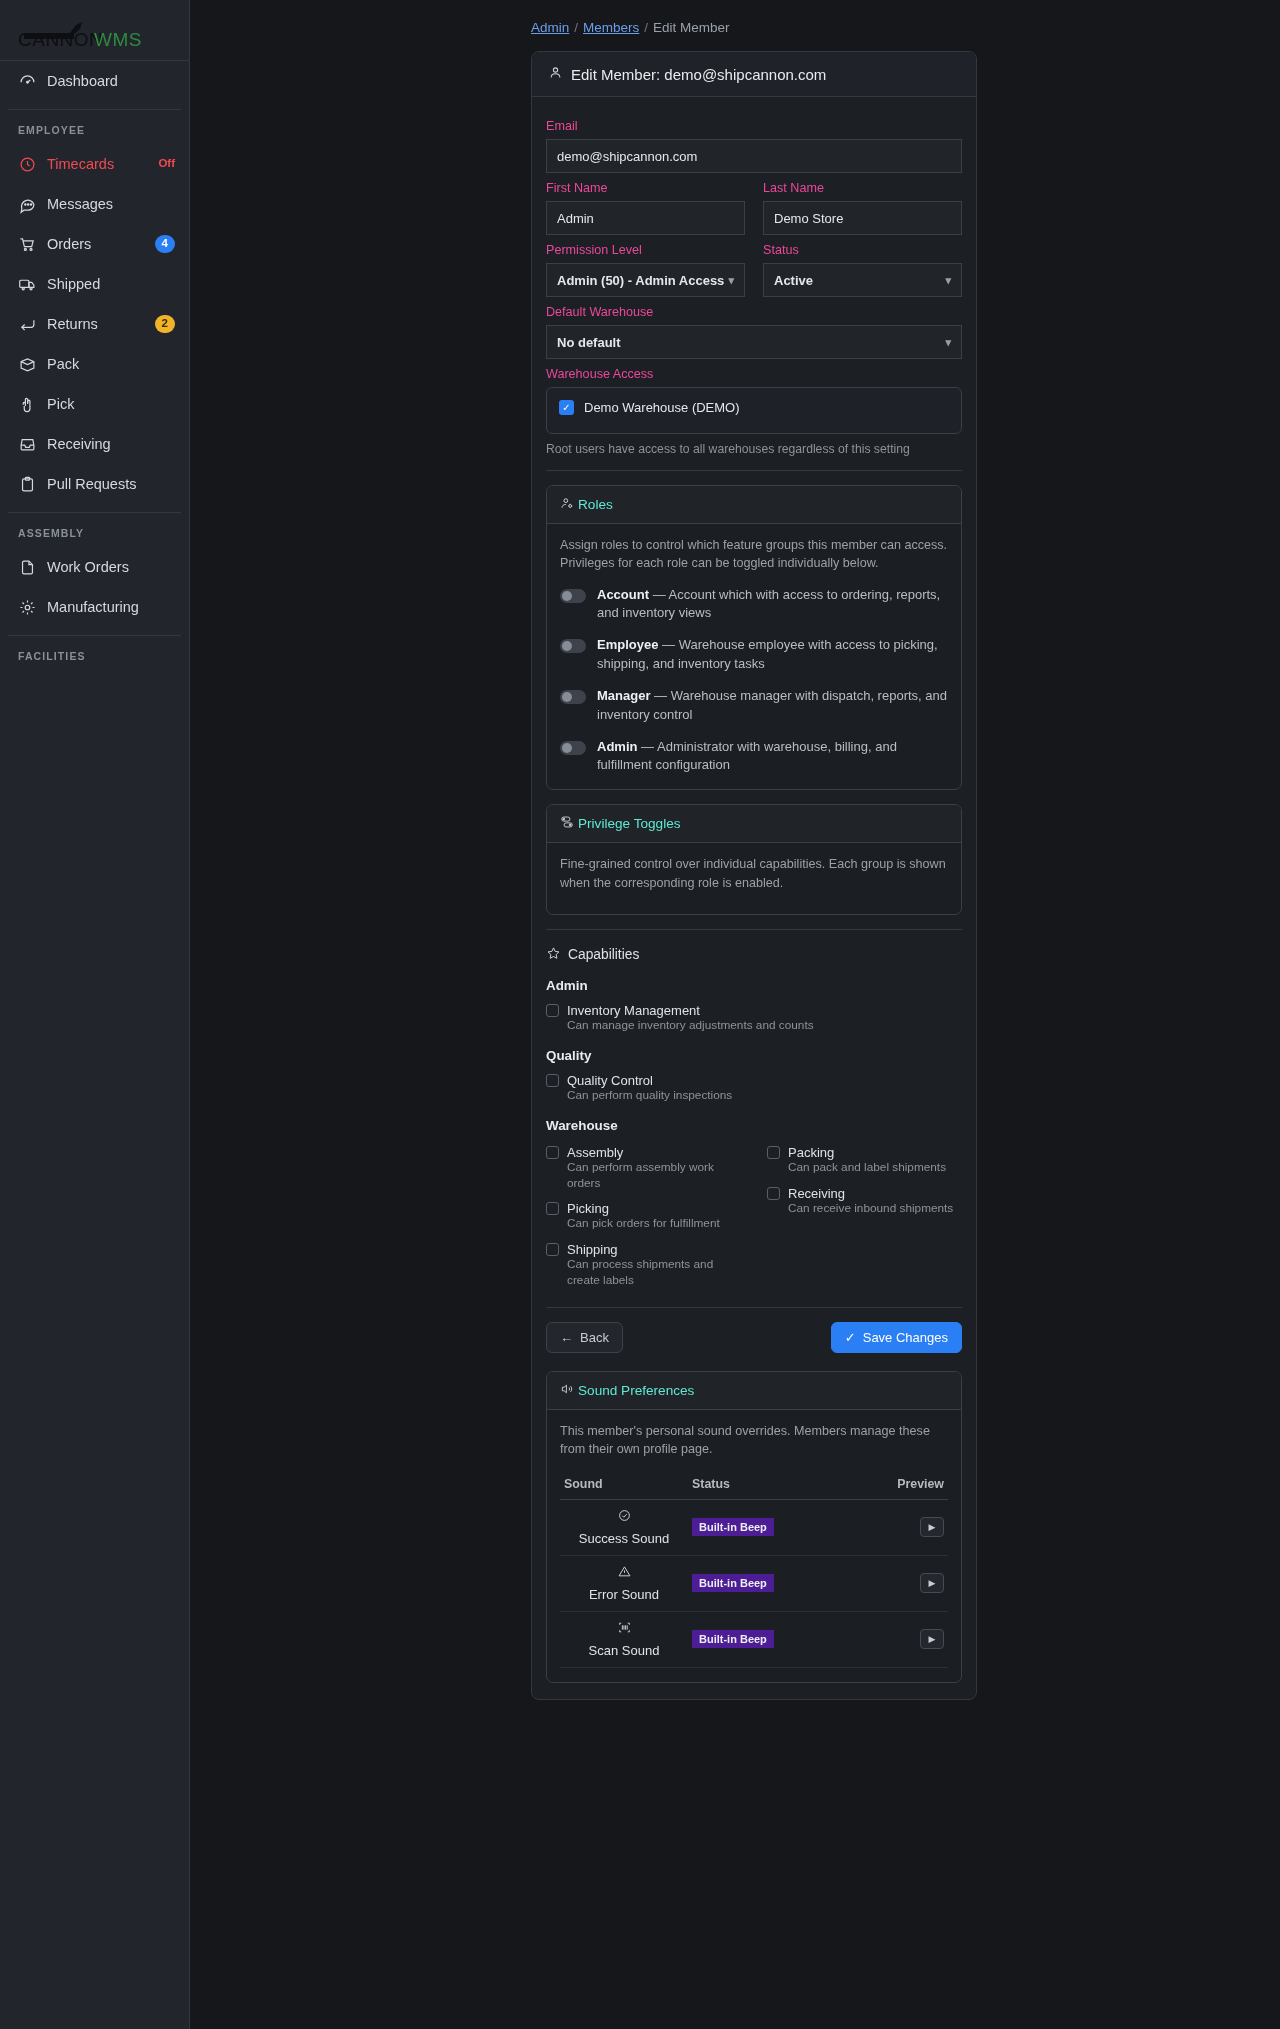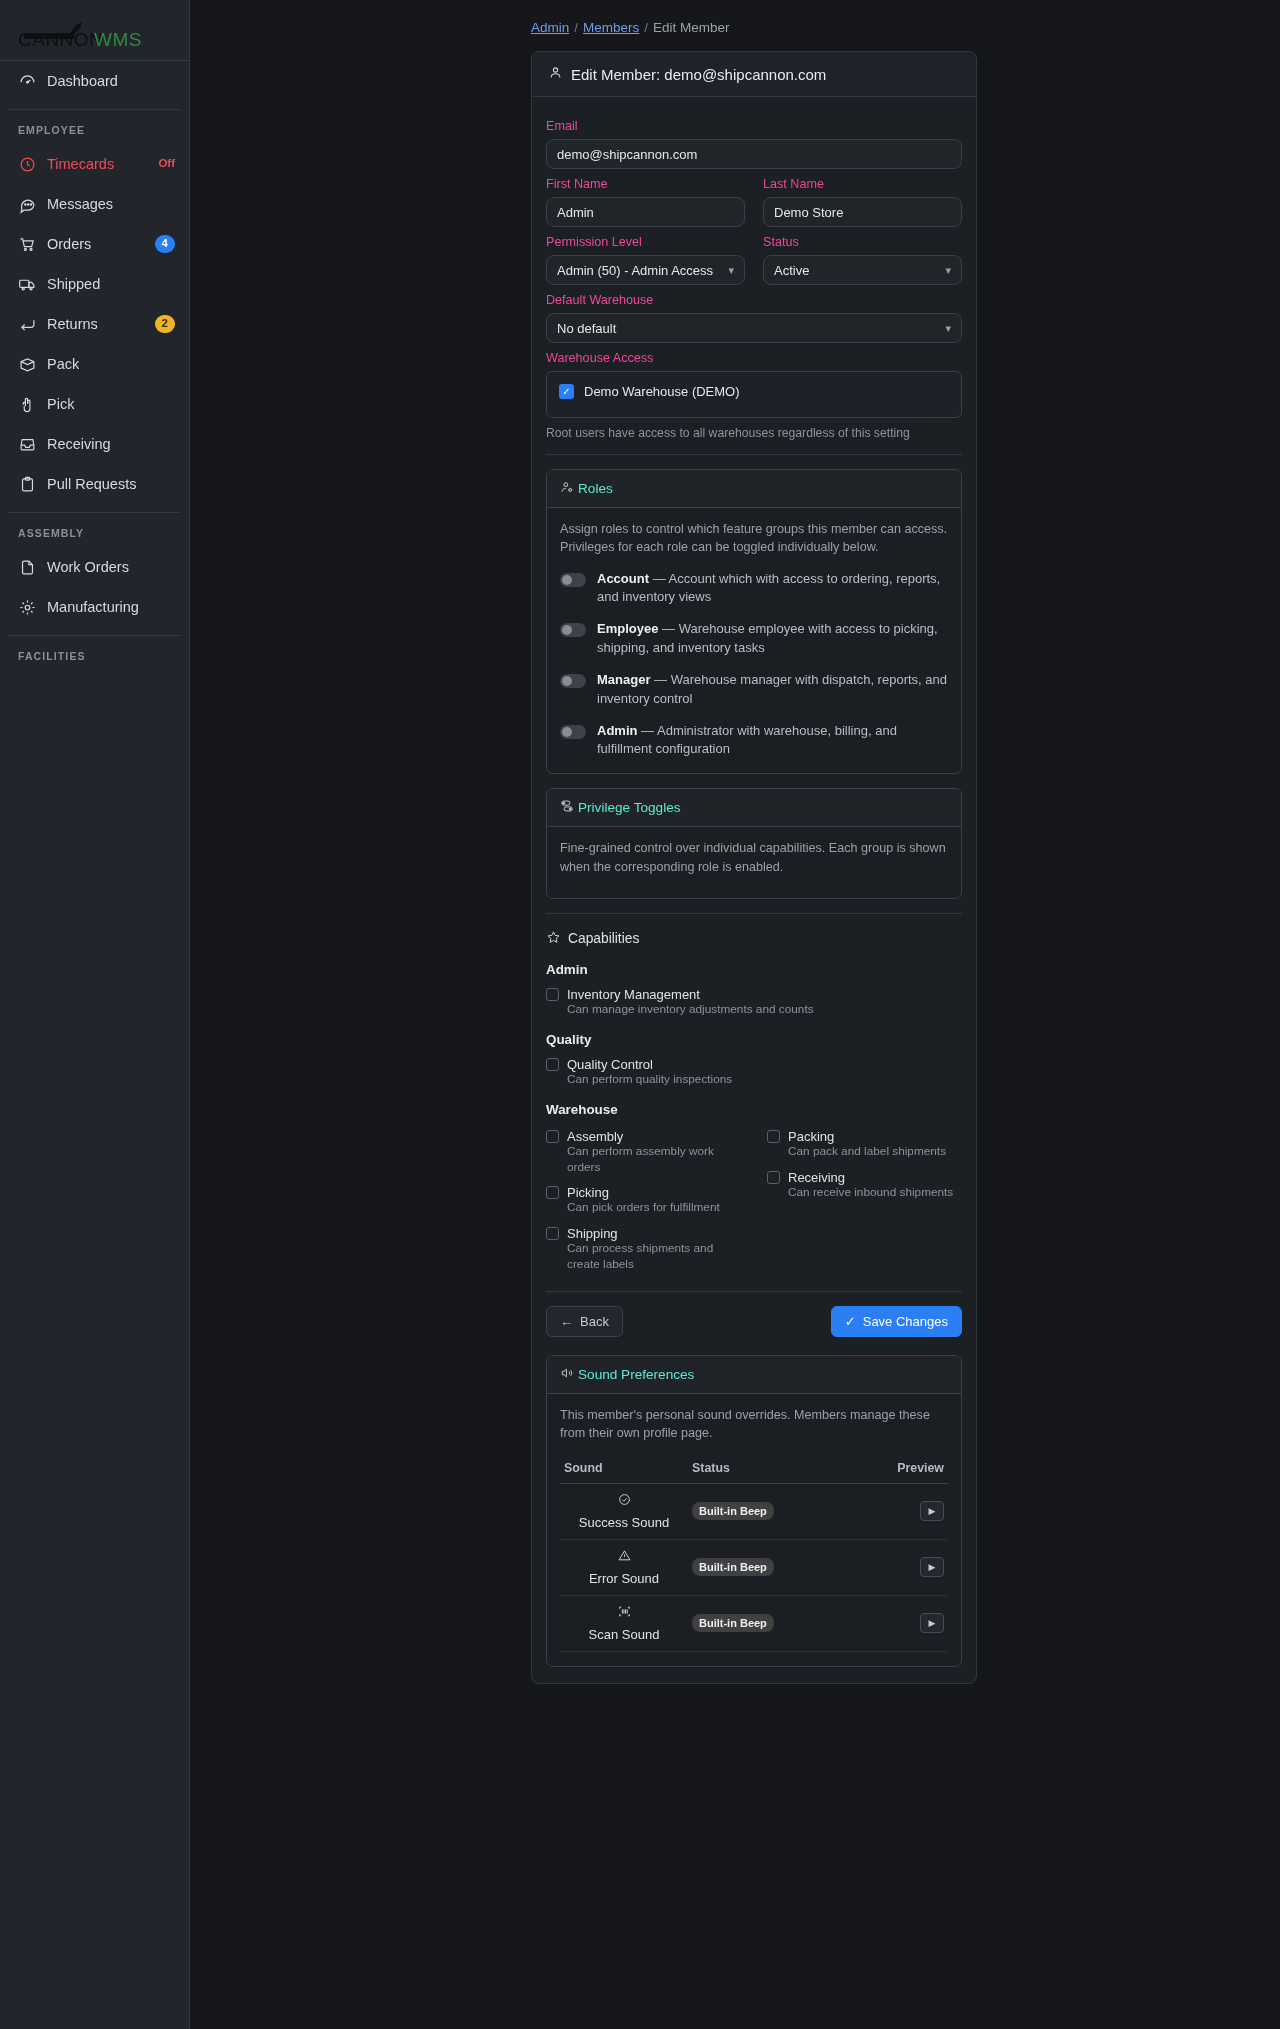--- a/index.html
+++ b/index.html
@@ -79,26 +79,26 @@
     font-size: 15px; color: #e9ebee; display:flex; align-items:center; gap:8px;
     background: #1f2228;
   }
   .card-body { padding: 14px 14px 16px 14px; }
 
   .row2 { display: flex; gap: 18px; }
   .fcol { flex: 1 1 0; min-width: 0; }
   .flabel { font-size: 12.6px; color: #ec4899; margin: 8px 0 6px 0; }
   .fctl {
     width: 100%; height: 30px; background: #212429;
-    border: 1px solid #3a3f48; border-radius: 8px;
-    color: #e5e7eb; font-size: 13px; padding: 4px 10px;
+    border: 1px solid #3a3f48; border-radius: 0;
+    color: #e5e7eb; font-size: 13px; padding: 16px 10px;
     font-family: "Liberation Sans", sans-serif;
     display: flex; align-items: center;
   }
-  .fctl.select { justify-content: space-between; }
+  .fctl.select { justify-content: space-between; font-weight: bold; }
   .chev { color:#9aa0a8; font-size: 11px; }
 
   .wh-box {
     border: 1px solid #3a3f48; border-radius: 6px; background: #1e2127;
     padding: 12px 12px 18px 12px; display:flex; align-items:center; gap:10px;
   }
   .cb-on {
     width: 15px; height: 15px; border-radius: 3px; background: #2b7ff5;
     display:inline-flex; align-items:center; justify-content:center;
     color:#fff; font-size:10px; flex:0 0 15px;
@@ -163,22 +163,22 @@
     font-size: 12.4px; color:#b6bbc2; text-align:left; font-weight:bold;
     padding: 6px 4px 8px 4px; border-bottom:1px solid #3a3f48;
   }
   .snd-table th.c2 { width: 170px; }
   .snd-table th.c3 { width: 90px; text-align:right; }
   .snd-table td {
     padding: 9px 4px; border-bottom:1px solid #2c3036; font-size: 13px; color:#dfe2e6;
   }
   .snd-name { display:flex; align-items:center; gap:6px;flex-direction:column; }
   .chip {
-    display:inline-block; background:#404040; color:#eceff2;
-    font-size: 11px; font-weight:bold; border-radius:8px; padding:3px 7px;
+    display:inline-block; background:#4c1d95; color:#eceff2;
+    font-size: 11px; font-weight:bold; border-radius:0; padding:3px 7px;
   }
   .play-btn {
     float:right; width:24px; height:20px; border:1px solid #454b54;
     border-radius:4px; background:#24272d; color:#c7ccd3;
     display:inline-flex; align-items:center; justify-content:center; font-size:9px;
     cursor:pointer;
   }
   svg { overflow: visible; }
 </style>
 </head>

